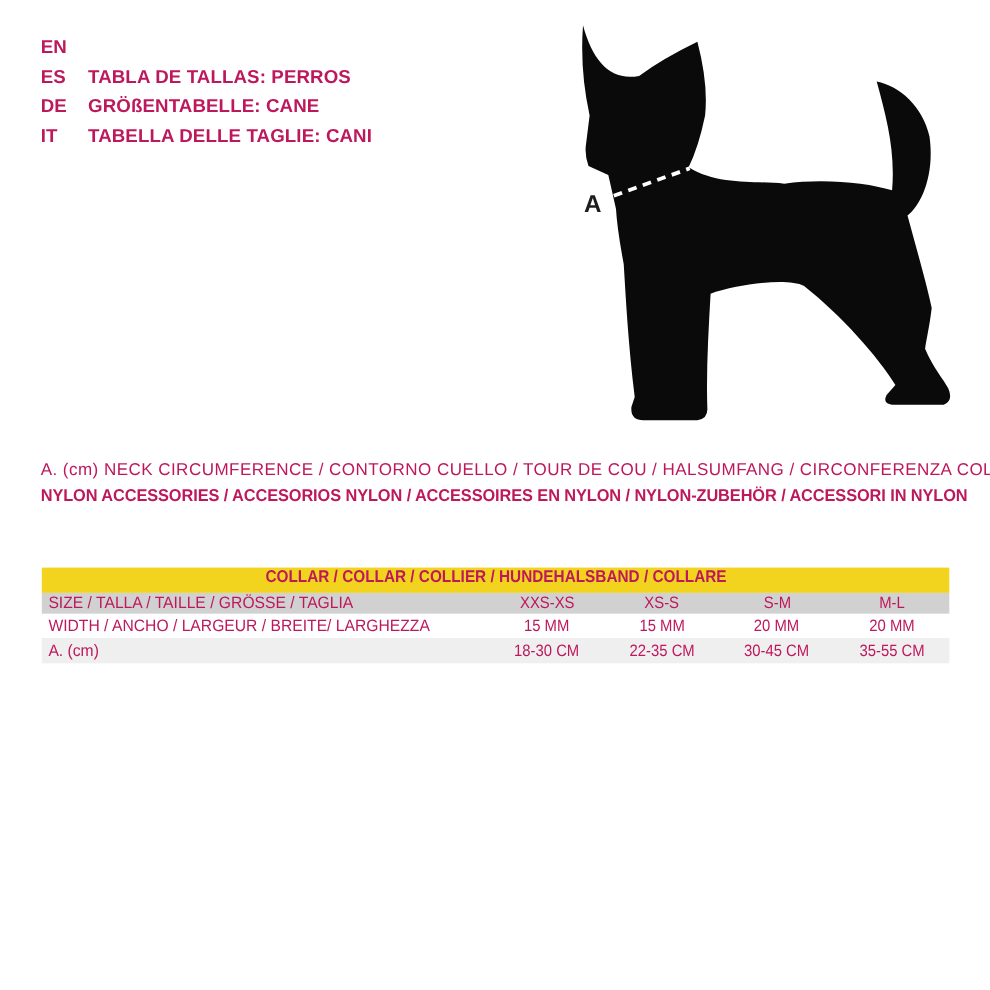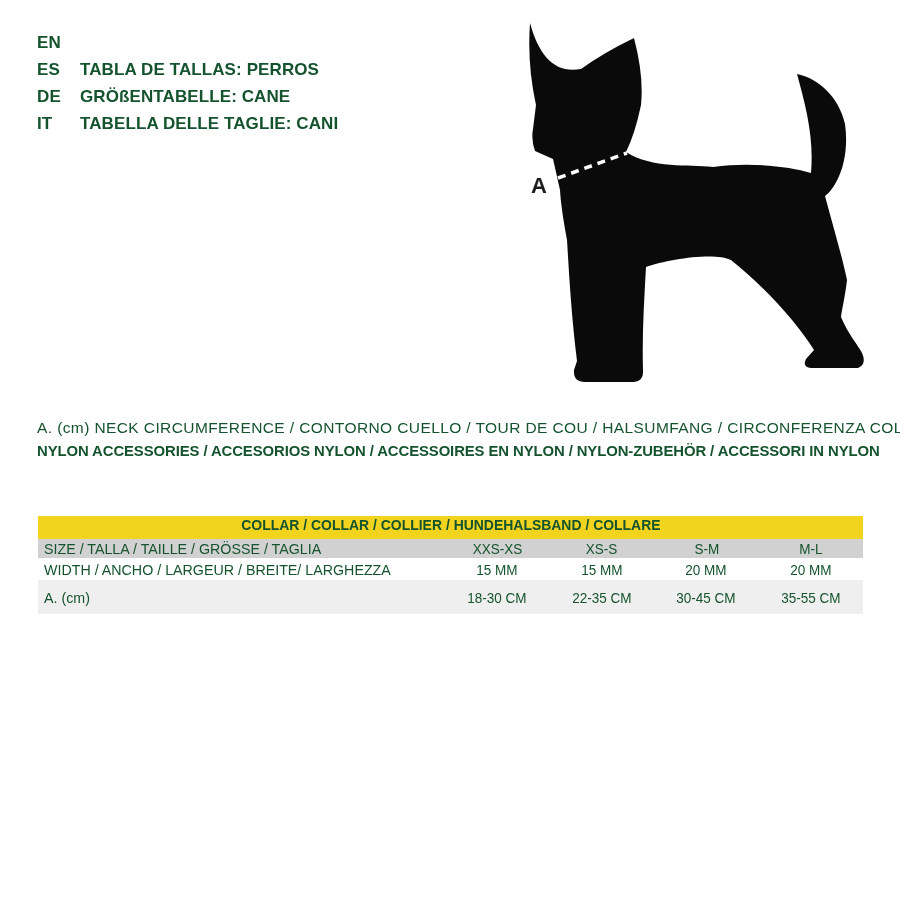--- a/index.html
+++ b/index.html
@@ -1,18 +1,18 @@
 <!DOCTYPE html>
 <html><head>
 <meta charset="utf-8">
 <style>
   html,body{margin:0;padding:0;background:#fff;}
   .page{
     position:relative;width:900px;height:900px;background:#ffffff;overflow:hidden;
-    font-family:"Liberation Sans",sans-serif;color:#14532d;
+    font-family:"Liberation Sans",sans-serif;color:#be185d;
   }
   
   .lang-list{position:absolute;left:37px;top:29px;font-size:17px;line-height:27px;font-weight:700;letter-spacing:.1px;}
   .lang-row{display:flex;white-space:nowrap;}
   .lang-code{width:43px;flex:0 0 43px;}
   
   .dog-figure{position:absolute;left:503px;top:12px;width:370px;height:372px;}
   .dog-figure svg{display:block;width:100%;height:100%;}
   
   .dog-label{position:absolute;left:37px;top:355px;font-size:17px;font-weight:700;white-space:nowrap;letter-spacing:.1px;}
@@ -20,21 +20,21 @@
   .note{position:absolute;left:37px;white-space:nowrap;}
   .note-measure{top:419px;font-size:15.5px;letter-spacing:.4px;}
   .note-material{top:442px;font-size:15.5px;font-weight:700;transform:scaleX(.96);transform-origin:0 0;letter-spacing:-.1px;}
   
   .size-table{position:absolute;left:38px;top:516px;width:825px;font-size:15px;}
   .t-title{height:23px;background:#f2d41e;display:flex;align-items:flex-start;justify-content:center;font-weight:700;}
   .t-title .cxc{font-size:15.5px;}
   .t-row{display:grid;grid-template-columns:407px 1fr 1fr 1fr 1fr;align-items:center;}
   .r-size{height:19px;background:#d1d1d1;text-decoration:underline;}
   .r-width{height:22px;background:#ffffff;}
-  .r-a{height:34px;background:#efefef;}
+  .r-a{height:23px;background:#efefef;}
   .t-label{padding-left:6px;text-align:left;white-space:nowrap;}
   .t-val{text-align:center;white-space:nowrap;}
   
   .cx{display:inline-block;transform:scaleX(.95);transform-origin:0 50%;}
   .cxc{display:inline-block;transform:scaleX(.9);transform-origin:50% 50%;}
 </style>
 </head>
 <body>
 
 <div class="page">

